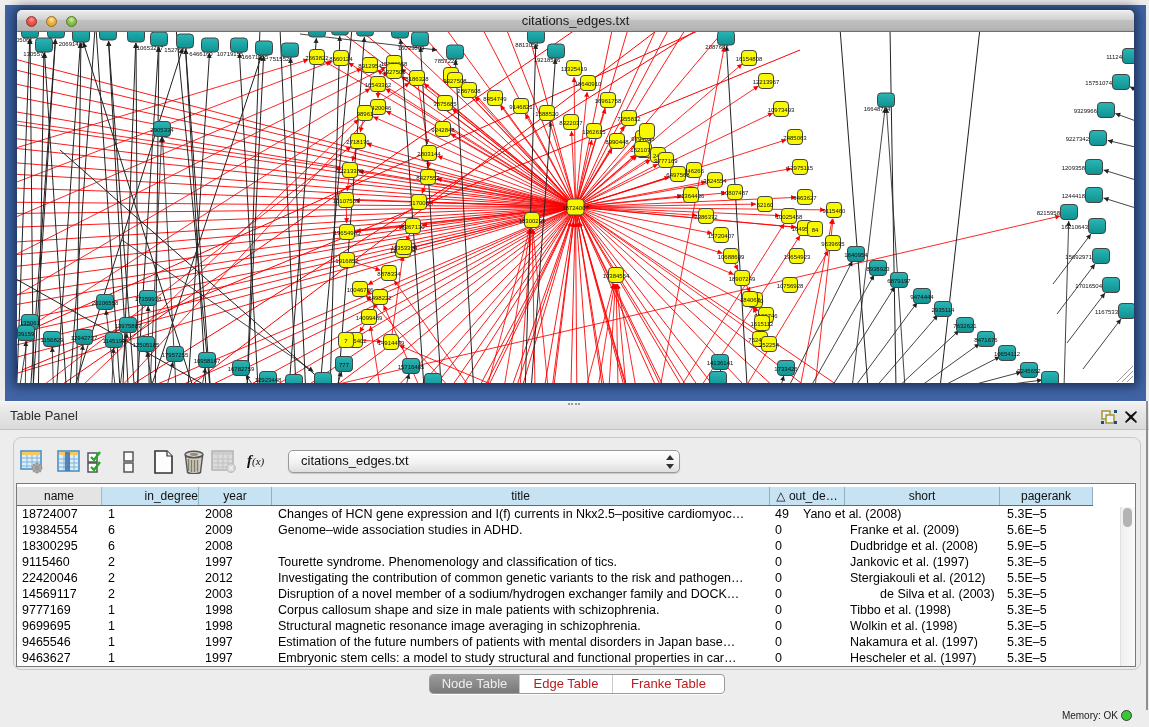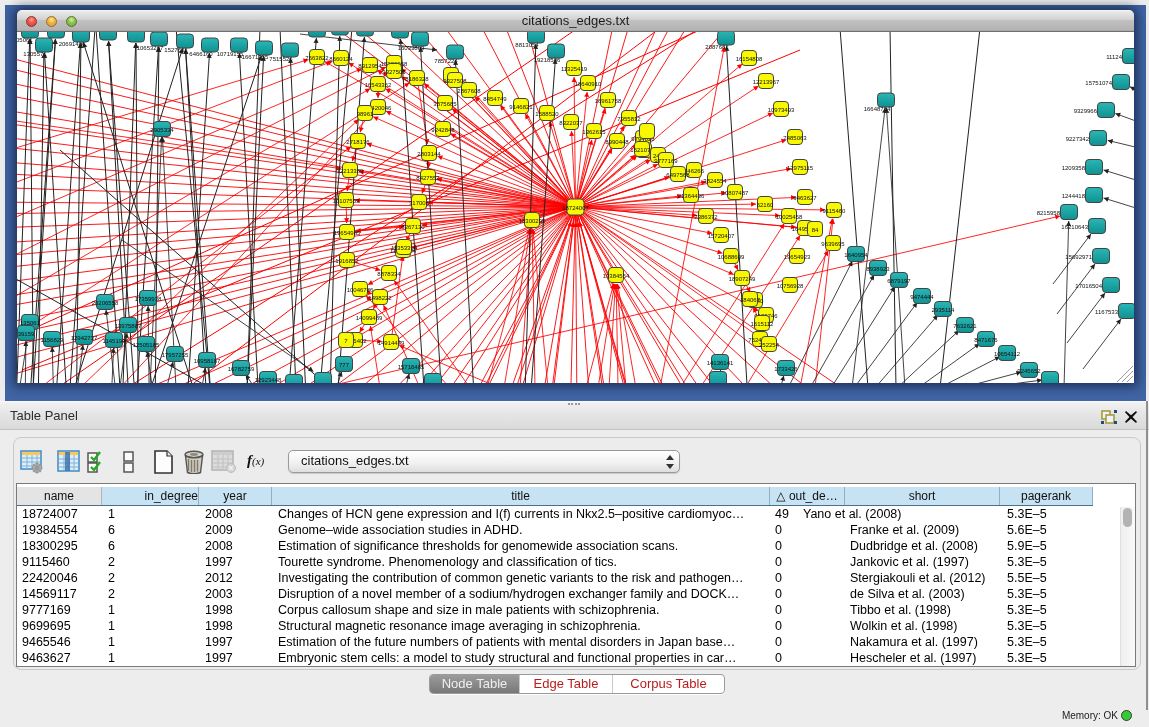--- a/index.html
+++ b/index.html
@@ -962,21 +962,20 @@
 <div class="cell" style="left:22px;top:522px">19384554</div>
 <div class="cell" style="left:108px;top:522px">6</div>
 <div class="cell" style="left:205px;top:522px">2009</div>
 <div class="cell" style="left:278px;top:522px">Genome–wide association studies in ADHD.</div>
 <div class="cell" style="left:775px;top:522px">0</div>
 <div class="cell" style="left:850px;top:522px">Franke et al. (2009)</div>
 <div class="cell" style="left:1007px;top:522px">5.6E–5</div>
 <div class="cell" style="left:22px;top:538px">18300295</div>
 <div class="cell" style="left:108px;top:538px">6</div>
 <div class="cell" style="left:205px;top:538px">2008</div>
-<div class="cell" style="left:278px;top:538px">Estimation of significance thresholds for genomewide association scans.</div>
 <div class="cell" style="left:775px;top:538px">0</div>
 <div class="cell" style="left:850px;top:538px">Dudbridge et al. (2008)</div>
 <div class="cell" style="left:1007px;top:538px">5.9E–5</div>
 <div class="cell" style="left:22px;top:554px">9115460</div>
 <div class="cell" style="left:108px;top:554px">2</div>
 <div class="cell" style="left:205px;top:554px">1997</div>
 <div class="cell" style="left:278px;top:554px">Tourette syndrome. Phenomenology and classification of tics.</div>
 <div class="cell" style="left:775px;top:554px">0</div>
 <div class="cell" style="left:850px;top:554px">Jankovic et al. (1997)</div>
 <div class="cell" style="left:1007px;top:554px">5.3E–5</div>
@@ -985,21 +984,21 @@
 <div class="cell" style="left:205px;top:570px">2012</div>
 <div class="cell" style="left:278px;top:570px">Investigating the contribution of common genetic variants to the risk and pathogen…</div>
 <div class="cell" style="left:775px;top:570px">0</div>
 <div class="cell" style="left:850px;top:570px">Stergiakouli et al. (2012)</div>
 <div class="cell" style="left:1007px;top:570px">5.5E–5</div>
 <div class="cell" style="left:22px;top:586px">14569117</div>
 <div class="cell" style="left:108px;top:586px">2</div>
 <div class="cell" style="left:205px;top:586px">2003</div>
 <div class="cell" style="left:278px;top:586px">Disruption of a novel member of a sodium/hydrogen exchanger family and DOCK…</div>
 <div class="cell" style="left:775px;top:586px">0</div>
-<div class="cell" style="left:850px;top:586px">de Silva et al. (2003)</div>
+<div class="cell" style="left:880px;top:586px">de Silva et al. (2003)</div>
 <div class="cell" style="left:1007px;top:586px">5.3E–5</div>
 <div class="cell" style="left:22px;top:602px">9777169</div>
 <div class="cell" style="left:108px;top:602px">1</div>
 <div class="cell" style="left:205px;top:602px">1998</div>
 <div class="cell" style="left:278px;top:602px">Corpus callosum shape and size in male patients with schizophrenia.</div>
 <div class="cell" style="left:775px;top:602px">0</div>
 <div class="cell" style="left:850px;top:602px">Tibbo et al. (1998)</div>
 <div class="cell" style="left:1007px;top:602px">5.3E–5</div>
 <div class="cell" style="left:22px;top:618px">9699695</div>
 <div class="cell" style="left:108px;top:618px">1</div>
@@ -1021,18 +1020,18 @@
 <div class="cell" style="left:278px;top:650px">Embryonic stem cells: a model to study structural and functional properties in car…</div>
 <div class="cell" style="left:775px;top:650px">0</div>
 <div class="cell" style="left:850px;top:650px">Hescheler et al. (1997)</div>
 <div class="cell" style="left:1007px;top:650px">5.3E–5</div>
   <div class="abs" id="sb-track"></div>
   <div class="abs" id="sb-thumb"></div>
 
   <div class="abs" id="tabs">
     <div class="seg" id="seg1">Node Table</div>
     <div class="seg" id="seg2">Edge Table</div>
-    <div class="seg" id="seg3">Corpus Table</div>
+    <div class="seg" id="seg3">Franke Table</div>
   </div>
   <div class="abs" id="memtext">Memory: OK</div>
   <div class="abs" id="memdot"></div>
   <div class="abs" id="redge"></div>
 </div>
 
 </body></html>

